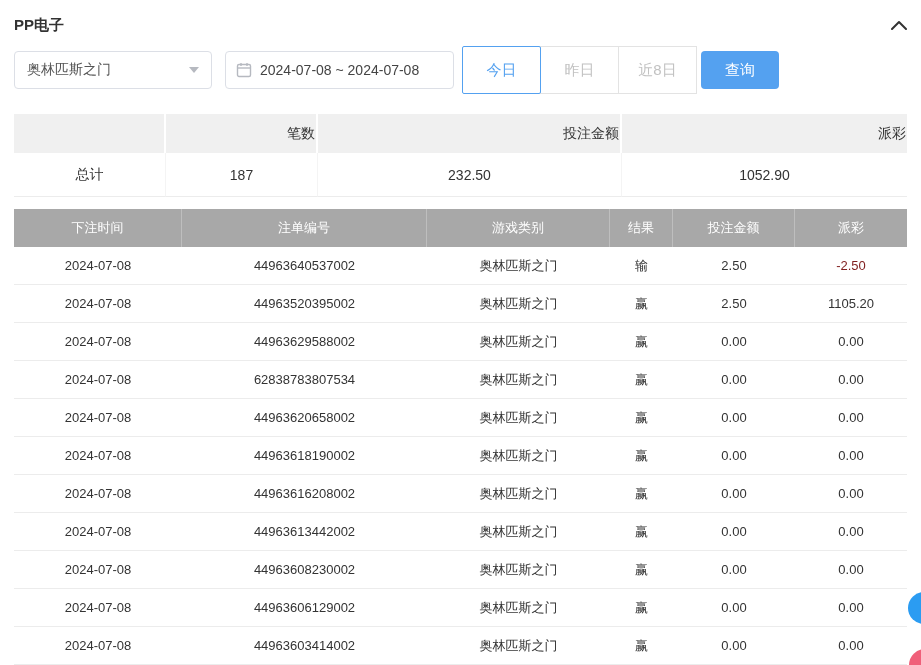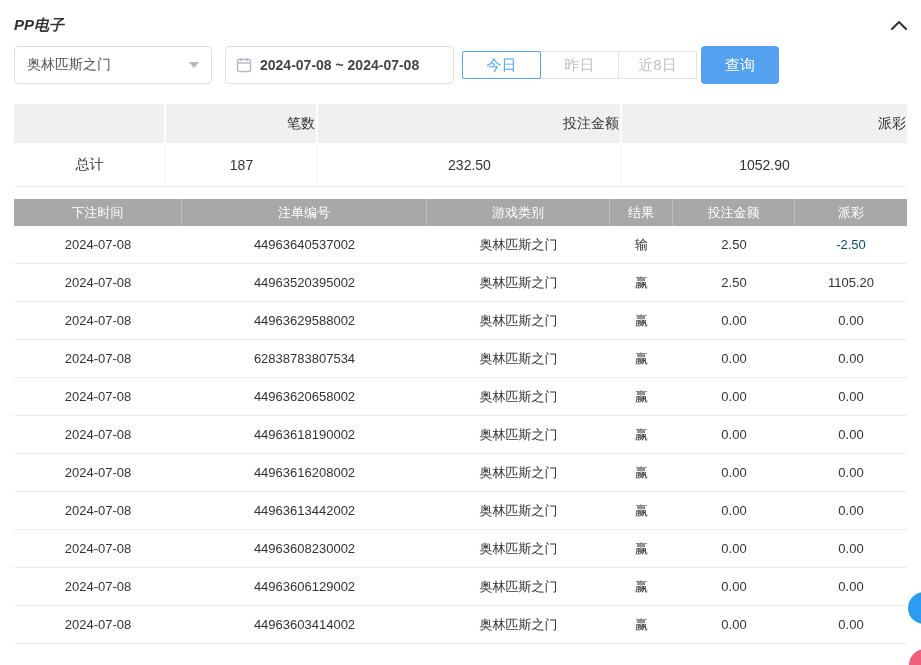--- a/index.html
+++ b/index.html
@@ -1,39 +1,39 @@
 <!DOCTYPE html>
 <html><head>
 <meta charset="utf-8">
 <style>
   * { box-sizing: border-box; }
   body { margin: 0; font-family: "Liberation Sans", "DejaVu Sans", sans-serif; background: #fff; }
   .page { position: relative; width: 921px; height: 665px; background: #fff; overflow: hidden; padding: 0 14px; }
 
   
-  .panel-header { display: flex; justify-content: space-between; align-items: center; padding-top: 18px; height: 32px; font-style: italic; }
+  .panel-header { display: flex; justify-content: space-between; align-items: center; padding-top: 18px; height: 32px; }
   .title { font-size: 15px; font-weight: bold; color: #333; }
   .collapse-btn { cursor: pointer; display: flex; align-items: center; }
 
   
   .filter-row { display: flex; align-items: center; margin-top: 14px; }
   .select {
     width: 198px; height: 38px; border: 1px solid #dcdfe6; border-radius: 4px;
     display: flex; align-items: center; justify-content: space-between;
     padding: 0 12px; color: #555; font-size: 14px; cursor: pointer; background: #fff;
   }
   .caret { width: 0; height: 0; border-left: 5px solid transparent; border-right: 5px solid transparent; border-top: 6px solid #b6b9c0; }
   .datepicker {
     width: 229px; height: 38px; border: 1px solid #dcdfe6; border-radius: 4px;
     display: flex; align-items: center; gap: 8px; padding: 0 10px;
-    font-size: 14px; color: #444; margin-left: 13px; cursor: pointer; background: #fff; font-weight: bold;
+    font-size: 14px; color: #444; margin-left: 13px; cursor: pointer; background: #fff;
   }
   .btn-group { display: flex; margin-left: 8px; }
   .quick {
-    height: 28px; width: 79px; background: #fff; border: 1px solid #e3e3e3;
+    height: 48px; width: 79px; background: #fff; border: 1px solid #e3e3e3;
     color: #c2c2c2; font-size: 15px; cursor: pointer; margin-left: -1px;
     font-family: inherit;
   }
   .quick:first-child { margin-left: 0; }
   .quick.active { border: 1px solid #54a1f0; color: #54a1f0; position: relative; z-index: 1; border-radius: 2px; }
   .query {
     height: 38px; width: 78px; margin-left: 4px; background: #54a1f0; border: none;
     border-radius: 4px; color: #fff; font-size: 15px; cursor: pointer; font-family: inherit;
   }
 
@@ -47,29 +47,29 @@
   .summary th:last-child { border-right: none; }
   .summary td {
     background: #fff; height: 44px; text-align: center;
     border-bottom: 1px solid #ececec; border-right: 1px solid #f4f4f4;
   }
   .summary td:last-child { border-right: none; }
 
   
   .bet-table { margin-top: 12px; width: 893px; font-size: 13px; color: #333; }
   .bet-table th {
-    background: #a8a8a8; color: #fff; height: 27px; font-weight: normal; text-align: center;
+    background: #a8a8a8; color: #fff; height: 38px; font-weight: normal; text-align: center;
     border-right: 1px solid rgba(255,255,255,0.25); font-size: 13px;
   }
   .bet-table th:last-child { border-right: none; }
   .bet-table td {
     height: 38px; text-align: center; background: #fff;
     border-bottom: 1px solid #ececec;
   }
-  .bet-table td.neg { color: #0c4a6e; text-align: center; }
+  .bet-table td.neg { color: #7f1d1d; text-align: center; }
 
   
   .float-blue {
     position: absolute; right: -19px; top: 592px; width: 32px; height: 32px;
     border-radius: 50%; background: #2b9cf2; cursor: pointer;
   }
   .float-red {
     position: absolute; right: -20px; top: 649px; width: 32px; height: 32px;
     border-radius: 50%; background: #f0607a; cursor: pointer;
   }

